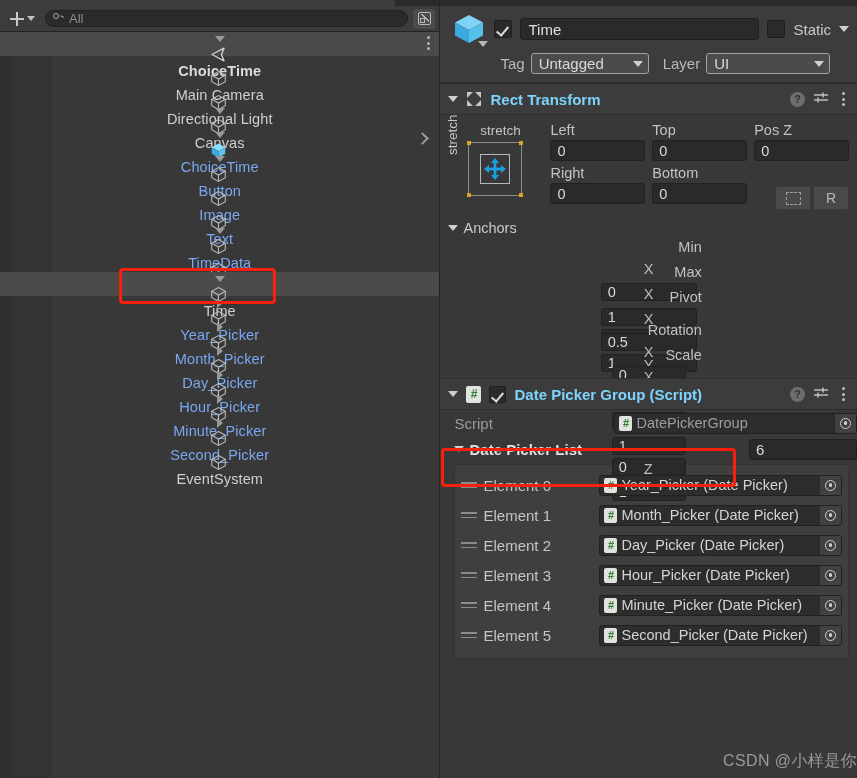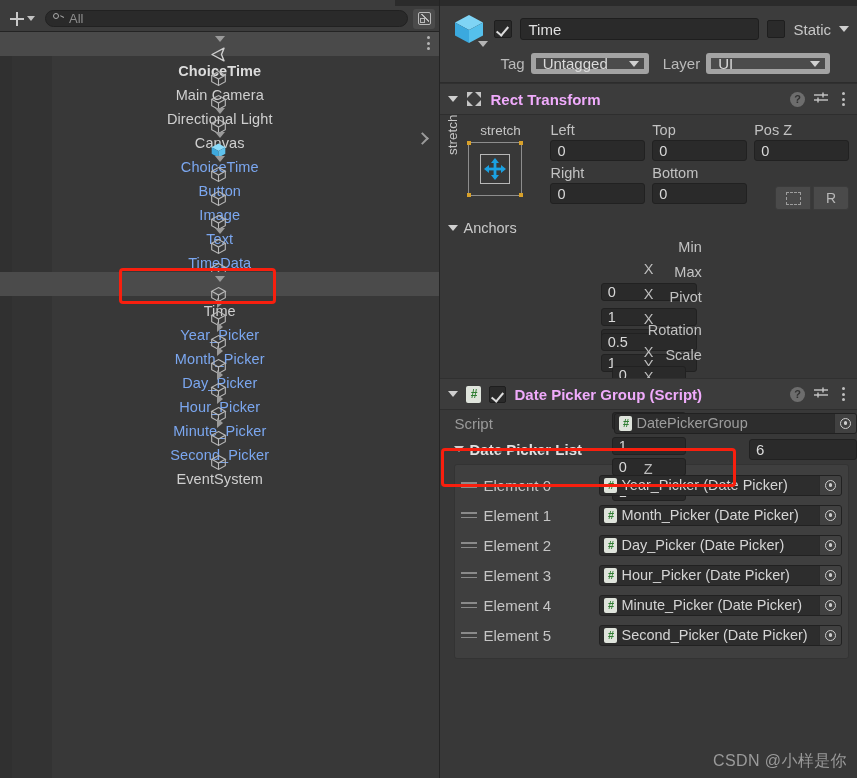--- a/index.html
+++ b/index.html
@@ -69,28 +69,28 @@
   .ih-row1{display:flex;align-items:center;gap:8px;}
   .pfcube{width:34px;height:34px;position:relative;flex:none;margin-left:4px;}
   .pfcube .tri{position:absolute;right:-2px;bottom:-1px;width:0;height:0;border-left:5px solid transparent;border-right:5px solid transparent;border-top:6px solid #b5b5b5;}
   .chk{width:18px;height:18px;background:#2a2a2a;border:1px solid #1e1e1e;border-radius:2px;position:relative;flex:none;box-sizing:border-box;}
   .chk.on:after{content:"";position:absolute;left:4px;top:3px;width:5px;height:10px;border-right:2.4px solid #dcdcdc;border-bottom:2.4px solid #dcdcdc;transform:rotate(40deg);}
   .chk.off:after{display:none;}
   .namefield{flex:1;height:22px;background:#2a2a2a;border:1px solid #1e1e1e;border-radius:3px;display:flex;align-items:center;padding:0 7px;box-sizing:border-box;color:#e0e0e0;font-size:15px;}
   .static-lbl{font-size:15px;color:#c8c8c8;}
   .ih-row2{display:flex;align-items:center;gap:6px;margin-top:7px;padding-left:52px;}
   .fld-lbl{font-size:15px;color:#b9b9b9;}
-  .dd{height:21px;background:#4b4b4b;border:5px solid #a3a3a3;border-radius:3px;display:flex;align-items:center;
+  .dd{height:21px;background:#4b4b4b;border:1px solid #a3a3a3;border-radius:3px;display:flex;align-items:center;
      padding:0 5px 0 7px;box-sizing:border-box;color:#dadada;font-size:15px;gap:6px;}
   .dd .cap{flex:1;}
   .dd-tri{width:0;height:0;border-left:5px solid transparent;border-right:5px solid transparent;border-top:6px solid #d0d0d0;flex:none;}
   .plain-tri{width:0;height:0;border-left:5.5px solid transparent;border-right:5.5px solid transparent;border-top:6.5px solid #cfcfcf;flex:none;}
 
   .comp-head{height:30px;background:#3c3c3c;border-top:1px solid #303030;border-bottom:1px solid #2e2e2e;display:flex;align-items:center;gap:8px;padding:0 8px;position:relative;}
-  .comp-title{font-weight:bold;font-size:15px;color:#f0abfc;flex:1;overflow:hidden;white-space:nowrap;}
+  .comp-title{font-weight:bold;font-size:15px;color:#7dd3fc;flex:1;overflow:hidden;white-space:nowrap;}
   .rt-ic{width:16px;height:16px;position:relative;flex:none;}
   .help-ic{width:15px;height:15px;border-radius:50%;background:#6d6d6d;color:#303030;font-size:11px;font-weight:bold;display:flex;align-items:center;justify-content:center;flex:none;}
   .pre-ic{width:16px;height:14px;position:relative;flex:none;}
   .kebab2{display:flex;flex-direction:column;gap:2.5px;align-items:center;width:12px;flex:none;}
   .kebab2 i{width:3px;height:3px;background:#c0c0c0;border-radius:50%;}
 
   .body{padding:6px 8px 0 8px;}
   .rt-grid{display:flex;gap:10px;}
   .anchor-preset{width:92px;position:relative;padding-top:2px;}
   .ap-title{text-align:center;font-size:13.5px;color:#c6c6c6;margin-left:12px;}
@@ -131,21 +131,21 @@
   .obj-pick .ring:after{content:"";position:absolute;left:2.5px;top:2.5px;width:3.5px;height:3.5px;background:#cfcfcf;border-radius:50%;}
   .list-head{display:flex;align-items:center;height:26px;padding-left:14px;gap:5px;}
   .list-head .lt{font-weight:bold;font-size:15px;color:#e0e0e0;flex:1;}
   .size-in{width:108px;height:21px;background:#2a2a2a;border:1px solid #212121;border-radius:3px;color:#dcdcdc;font-size:15px;display:flex;align-items:center;padding:0 6px;box-sizing:border-box;}
   .list-box{margin:2px 8px 0 14px;background:#3f3f3f;border:1px solid #333;border-radius:3px;padding:5px 6px 8px 6px;}
   .el-row{display:flex;align-items:center;height:30px;gap:6px;}
   .drag{width:16px;flex:none;display:flex;flex-direction:column;gap:3px;}
   .drag i{height:1.5px;background:#8a8a8a;display:block;}
   .el-lbl{font-size:15px;color:#c5c5c5;width:110px;}
 
-  .watermark{position:absolute;right:10px;bottom:6px;font-size:16px;color:#9a9a9a;letter-spacing:.4px;}
+  .watermark{position:absolute;right:0;bottom:6px;font-size:16px;color:#9a9a9a;letter-spacing:.4px;}
 
   
   .redbox{position:absolute;border:3px solid #f81f0e;border-radius:4px;pointer-events:none;z-index:40;}
 </style>
 </head>
 <body>
 
 <div class="app">
 
   <div class="hier">

